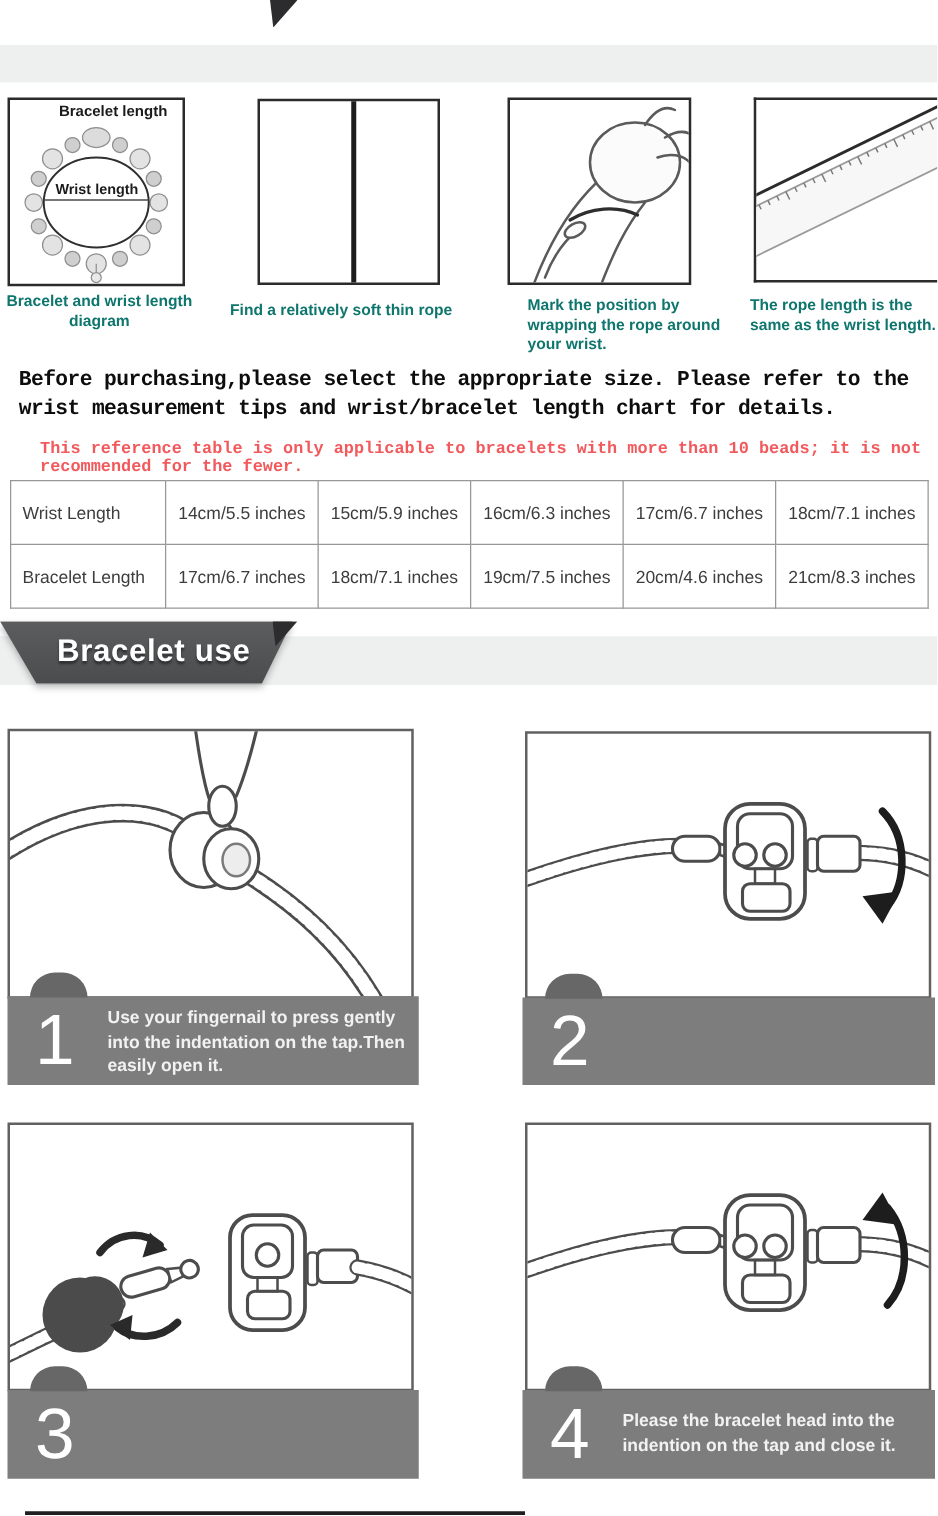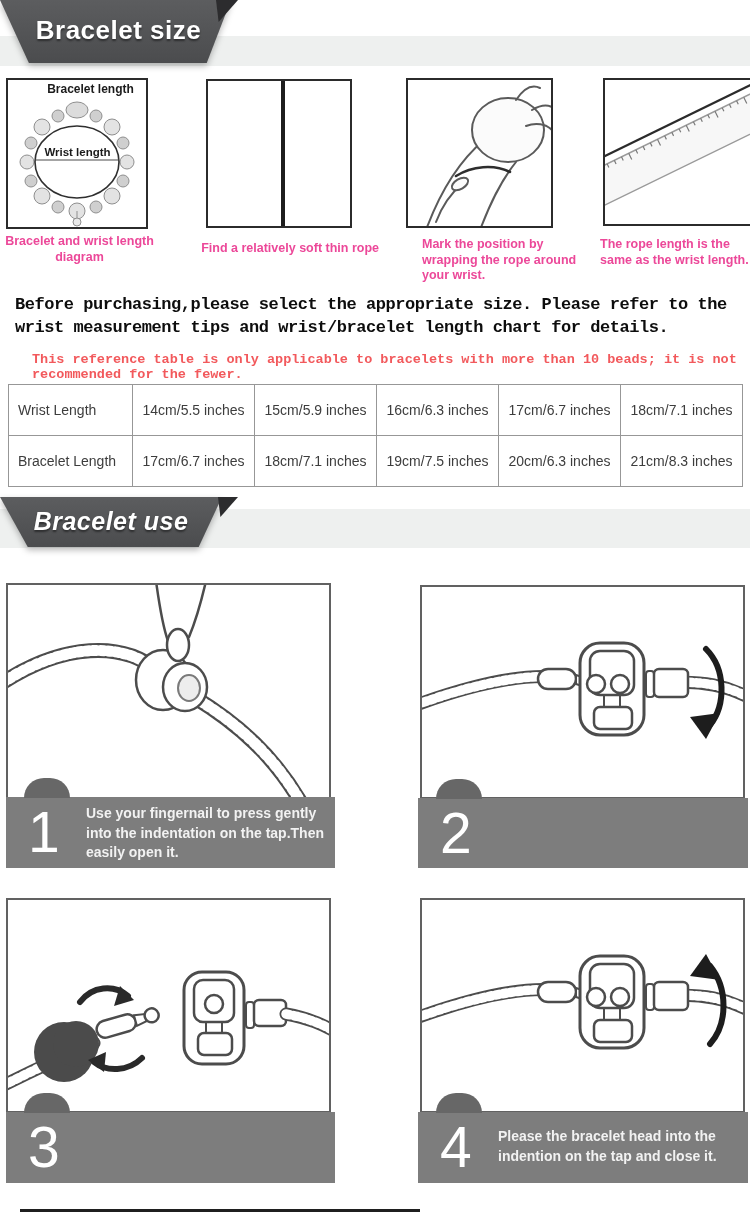--- a/index.html
+++ b/index.html
@@ -14,32 +14,32 @@
     clip-path:polygon(0 0,100% 0,89.5% 100%,12.5% 100%);
     color:#fff;font-weight:800;text-align:center;letter-spacing:.5px;
     text-shadow:0 2px 2px rgba(0,0,0,.45);}
   .fold{position:absolute;background:#2c2c2e;clip-path:polygon(0 0,100% 0,12% 100%);}
   #banner1-strip{top:36px;height:30px;}
   #banner1-wrap{left:0;top:0;}
   #banner1{width:225px;height:63px;line-height:60px;font-size:26px;padding-left:6px;}
   #banner1-fold{left:216px;top:0;width:22px;height:22px;}
   #banner2-strip{top:509px;height:39px;}
   #banner2-wrap{left:0;top:497px;}
-  #banner2{width:222px;height:50px;line-height:48px;font-size:25px;padding-left:0;font-style:italic;}
+  #banner2{width:222px;height:50px;line-height:48px;font-size:25px;padding-left:12px;}
   #banner2-fold{left:218px;top:497px;width:20px;height:20px;}
 
   
   .panelbox{position:absolute;background:#fff;border:2px solid #2b2b2b;box-sizing:border-box;}
   #p1-box{left:6px;top:78px;width:142px;height:151px;}
   #p2-box{left:206px;top:79px;width:146px;height:149px;}
   #p3-box{left:406px;top:78px;width:147px;height:150px;}
   #p4-box{left:603px;top:78px;width:147px;height:148px;border-right:none;}
-  .pcap{position:absolute;font-weight:700;color:#ec4899;font-size:12.5px;line-height:1.25;}
+  .pcap{position:absolute;font-weight:700;color:#0f766e;font-size:12.5px;line-height:1.25;}
   #p1-cap{left:2px;top:234px;width:155px;text-align:center;}
-  #p2-cap{left:184px;top:241px;width:195px;text-align:right;white-space:nowrap;}
+  #p2-cap{left:184px;top:241px;width:195px;text-align:left;white-space:nowrap;}
   #p3-cap{left:422px;top:237px;width:165px;}
   #p4-cap{left:600px;top:237px;width:150px;}
   .inlabel{position:absolute;font-weight:700;color:#1b1b1b;}
   #p1-toplabel{left:33px;top:82px;width:115px;text-align:center;font-size:12px;}
   #p1-innerlabel{left:30px;top:146px;width:95px;text-align:center;font-size:11.5px;}
   #rope-line{left:281px;top:81px;width:4px;height:145px;background:#1d1d1d;}
 
   
   #intro{left:15px;top:294px;width:728px;font-size:17px;line-height:1.35;font-weight:800;
     color:#0d0d0d;letter-spacing:-0.45px;}
@@ -75,23 +75,20 @@
 
   #bottom-rule{left:20px;top:1209px;width:400px;height:3px;background:#1f1f1f;}
   svg{display:block;}
 </style>
 </head>
 <body>
 
 <div id="canvas">
 
   <div class="strip" id="banner1-strip"></div>
-  <div class="ribbon-wrap" id="banner1-wrap">
-    <div class="ribbon" id="banner1">Bracelet size</div>
-  </div>
   <div class="fold" id="banner1-fold"></div>
 
   <div class="panelbox" id="p1-box">
     <svg width="138" height="147" viewBox="0 0 138 147">
       <g stroke="#8f8f8f" stroke-width="1">
         <circle cx="119" cy="82" r="7" fill="#e3e3e3"></circle>
           <circle cx="115" cy="101" r="6" fill="#cfcfcf"></circle>
         <circle cx="104" cy="116" r="8" fill="#e3e3e3"></circle>
           <circle cx="88" cy="127" r="6" fill="#cfcfcf"></circle>
         <circle cx="69" cy="131" r="8" fill="#e3e3e3"></circle>
@@ -160,21 +157,21 @@
       <td>15cm/5.9 inches</td>
       <td>16cm/6.3 inches</td>
       <td>17cm/6.7 inches</td>
       <td>18cm/7.1 inches</td>
     </tr>
     <tr>
       <td class="rowhead">Bracelet Length</td>
       <td>17cm/6.7 inches</td>
       <td>18cm/7.1 inches</td>
       <td>19cm/7.5 inches</td>
-      <td>20cm/6.3 inches</td>
+      <td>20cm/4.6 inches</td>
       <td>21cm/8.3 inches</td>
     </tr>
   </tbody>
     </table>
 
   <div class="strip" id="banner2-strip"></div>
   <div class="ribbon-wrap" id="banner2-wrap">
     <div class="ribbon" id="banner2">Bracelet use</div>
   </div>
   <div class="fold" id="banner2-fold"></div>

